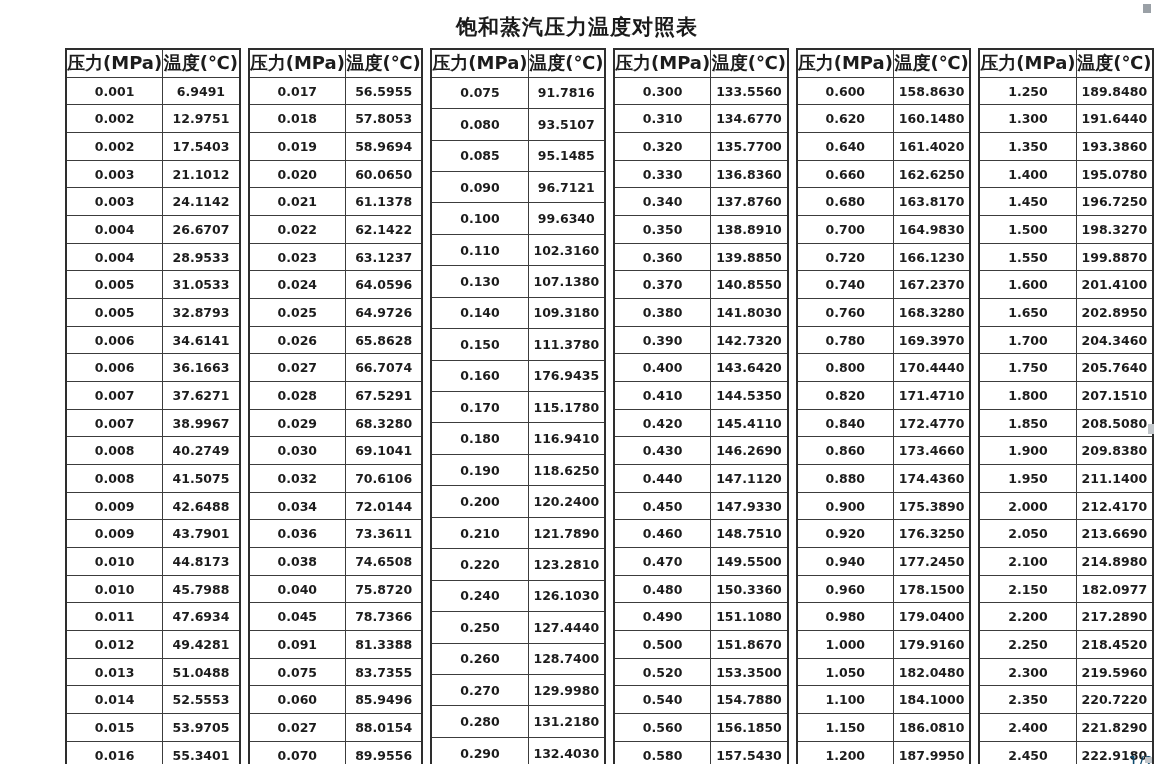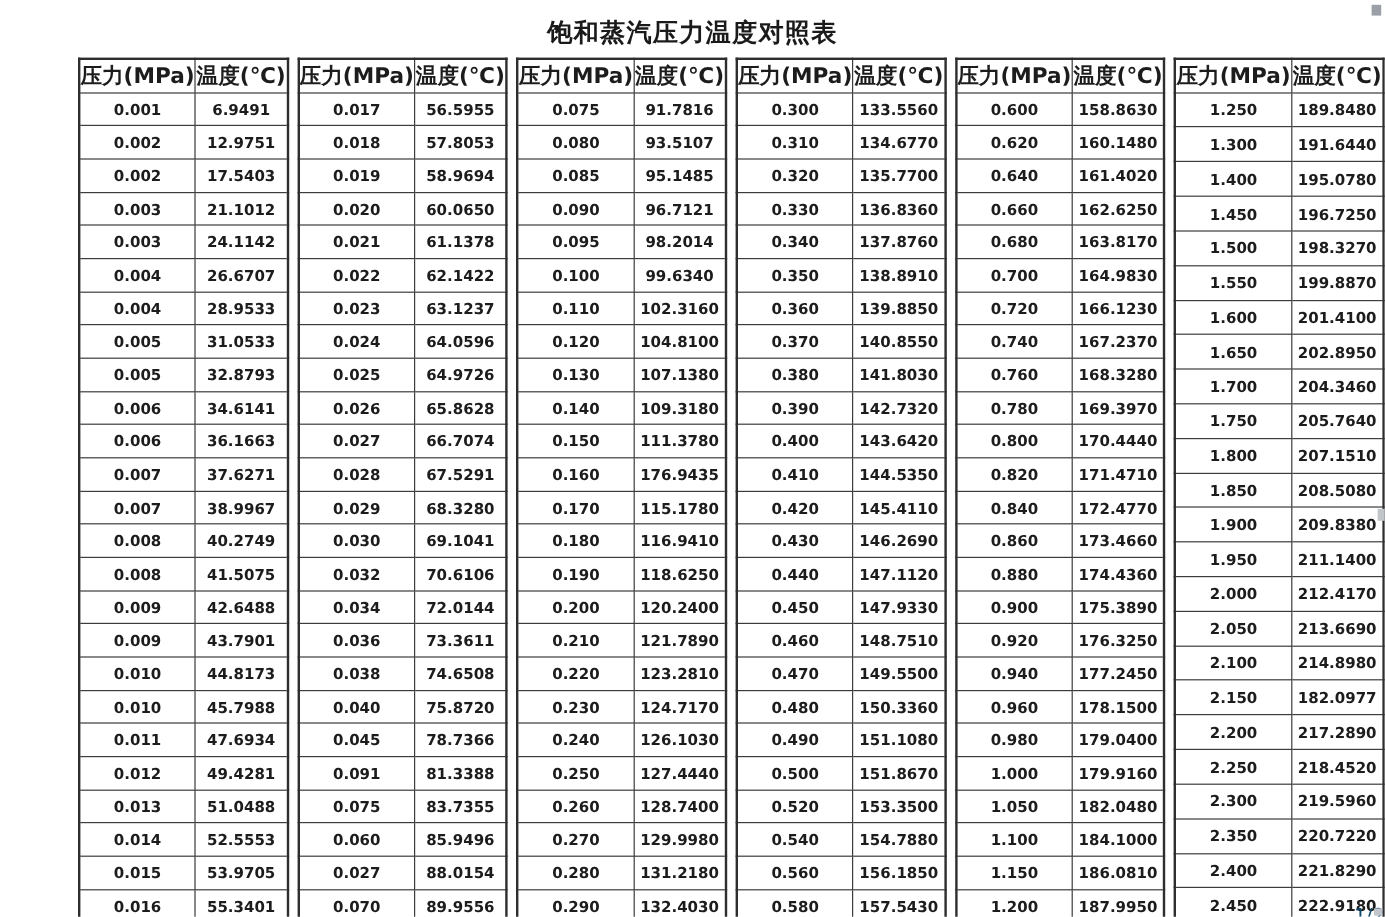--- a/index.html
+++ b/index.html
@@ -336,36 +336,28 @@
         </tr>
         <tr>
           <td>0.085</td>
           <td>95.1485</td>
         </tr>
         <tr>
           <td>0.090</td>
           <td>96.7121</td>
         </tr>
         <tr>
-          <td>0.095</td>
-          <td>98.2014</td>
-        </tr>
-        <tr>
           <td>0.100</td>
           <td>99.6340</td>
         </tr>
         <tr>
           <td>0.110</td>
           <td>102.3160</td>
         </tr>
         <tr>
-          <td>0.120</td>
-          <td>104.8100</td>
-        </tr>
-        <tr>
           <td>0.130</td>
           <td>107.1380</td>
         </tr>
         <tr>
           <td>0.140</td>
           <td>109.3180</td>
         </tr>
         <tr>
           <td>0.150</td>
           <td>111.3780</td>
@@ -390,24 +382,20 @@
           <td>0.200</td>
           <td>120.2400</td>
         </tr>
         <tr>
           <td>0.210</td>
           <td>121.7890</td>
         </tr>
         <tr>
           <td>0.220</td>
           <td>123.2810</td>
-        </tr>
-        <tr>
-          <td>0.230</td>
-          <td>124.7170</td>
         </tr>
         <tr>
           <td>0.240</td>
           <td>126.1030</td>
         </tr>
         <tr>
           <td>0.250</td>
           <td>127.4440</td>
         </tr>
         <tr>
@@ -668,20 +656,24 @@
         </tr>
       </thead>
       <tbody>
         <tr>
           <td>1.250</td>
           <td>189.8480</td>
         </tr>
         <tr>
           <td>1.300</td>
           <td>191.6440</td>
+        </tr>
+        <tr>
+          <td>1.350</td>
+          <td>193.3860</td>
         </tr>
         <tr>
           <td>1.400</td>
           <td>195.0780</td>
         </tr>
         <tr>
           <td>1.450</td>
           <td>196.7250</td>
         </tr>
         <tr>

